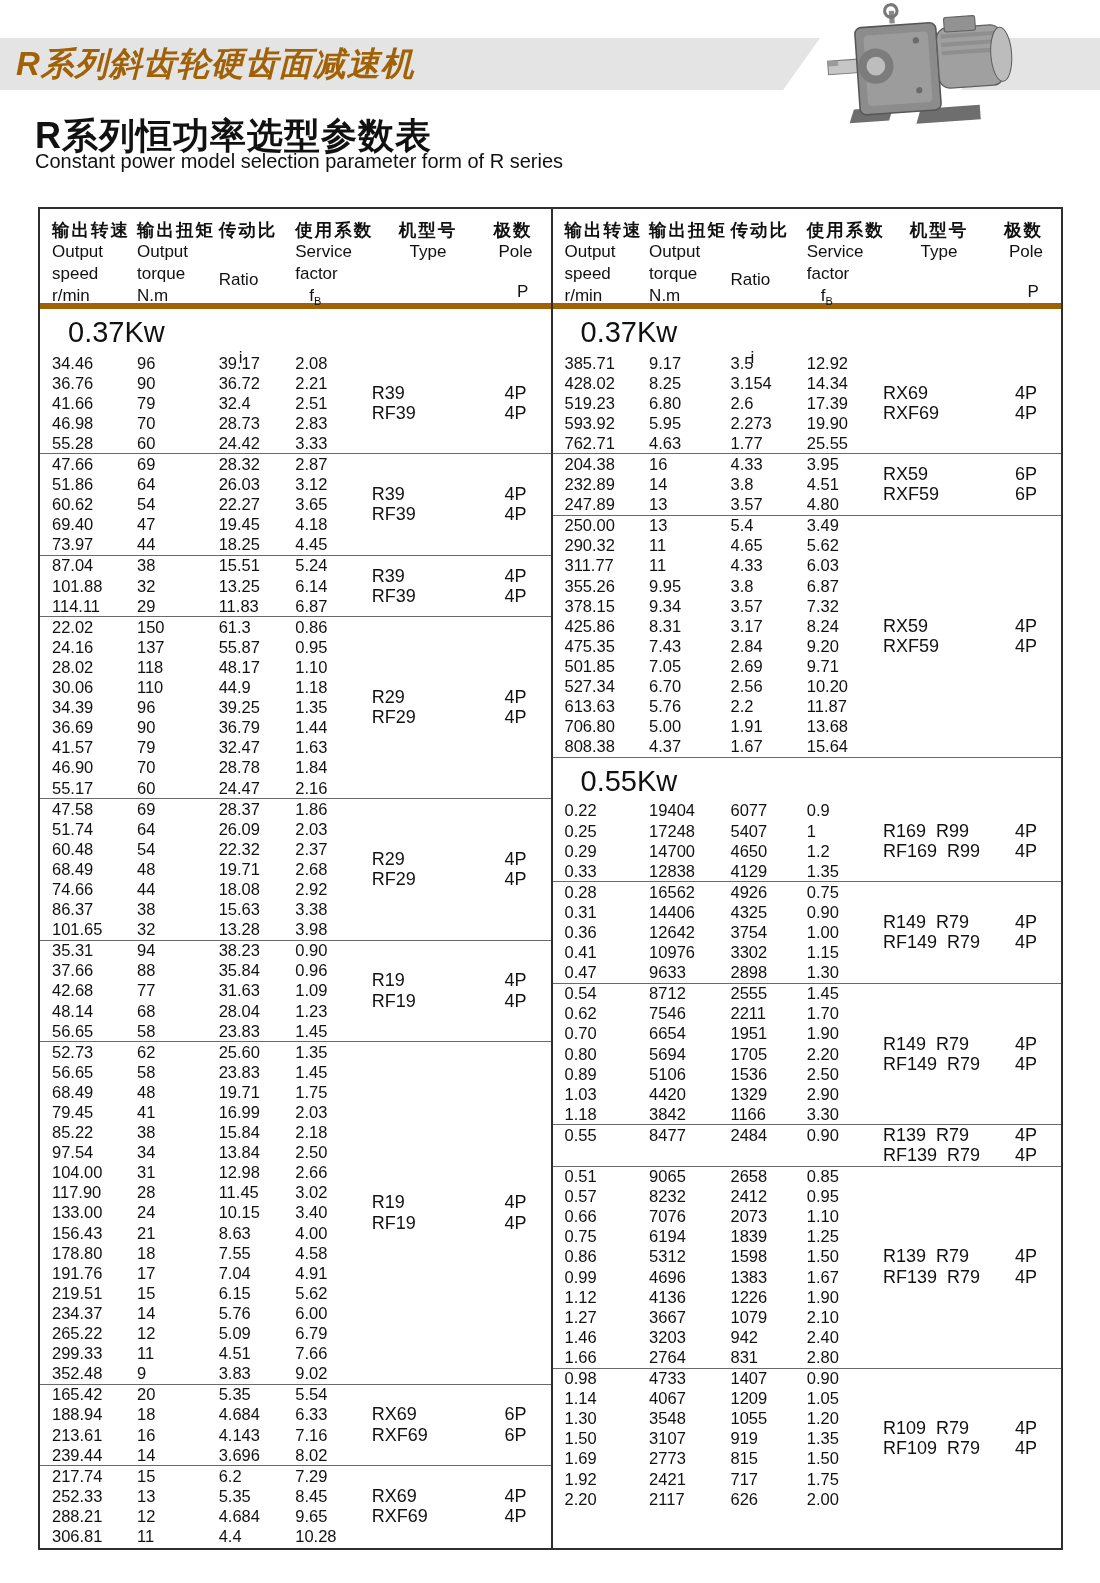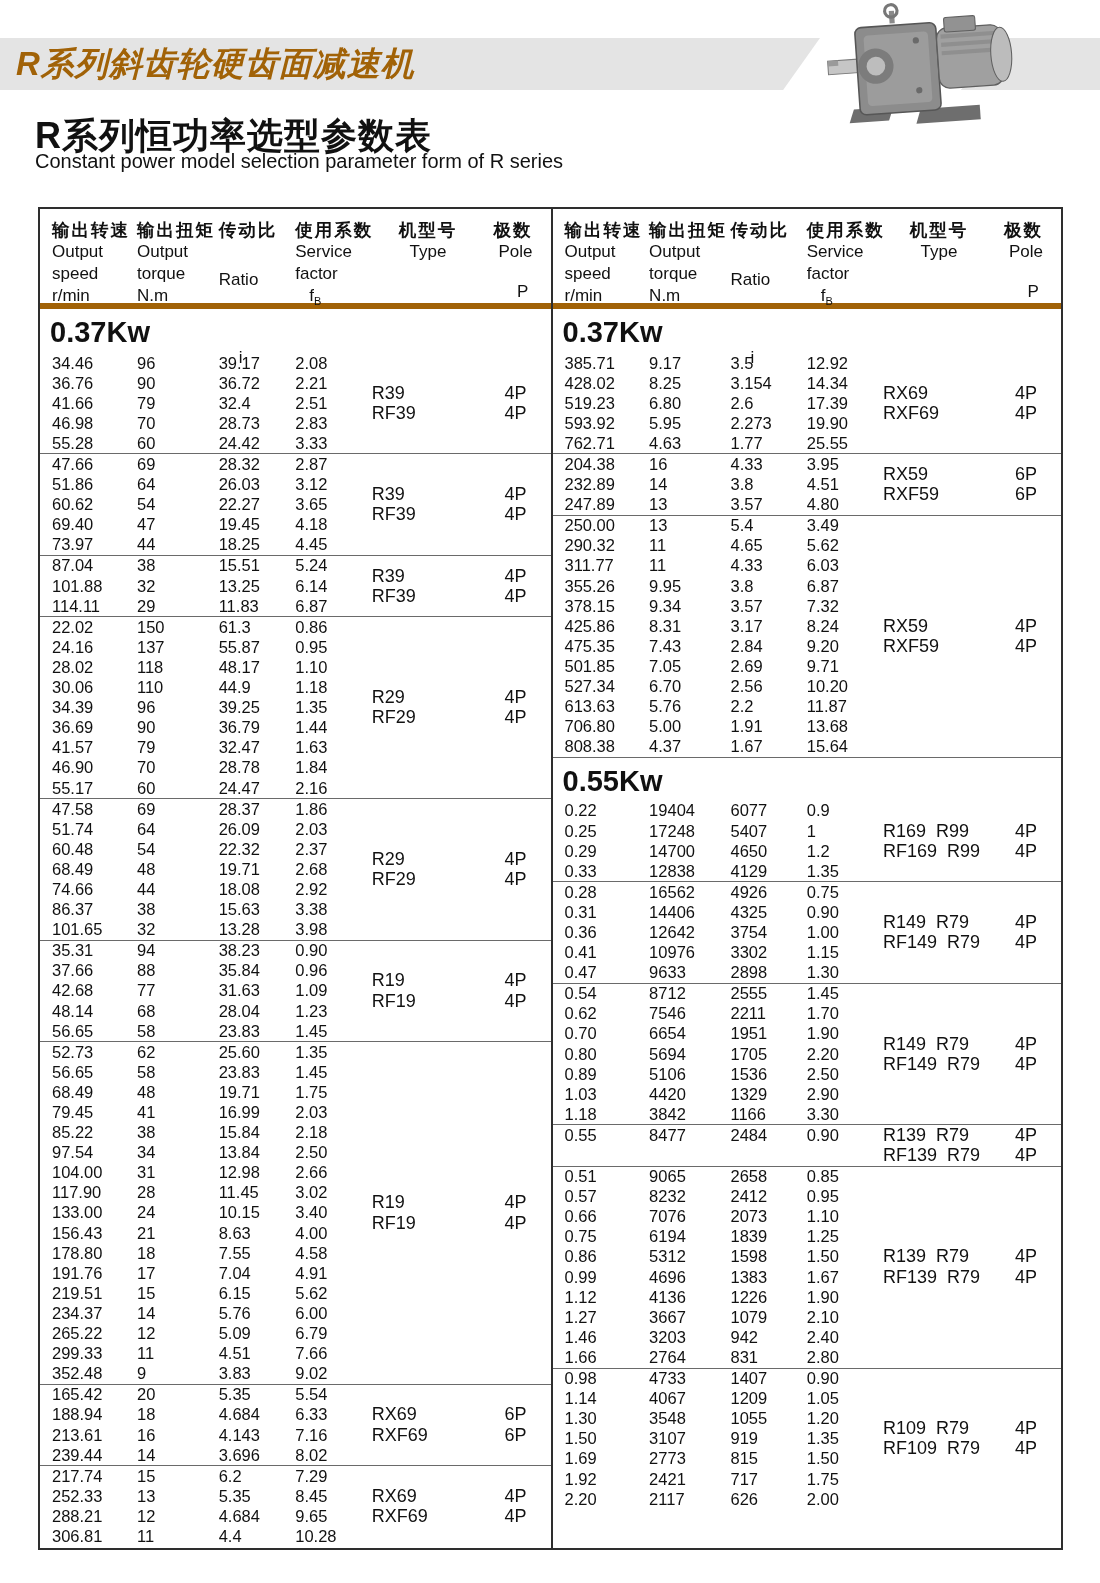--- a/index.html
+++ b/index.html
@@ -34,21 +34,21 @@
   .hcol.w0 .hline { padding-left:12px; }
   .hcol.w4 .hline { text-align:center; }
   .hcol.w5 .hline { text-align:right; padding-right:18px; }
   .hcol.w2 .hunit { padding-left:20px; }
   .hcol.w3 .hunit { padding-left:14px; }
   .hcol.w5 .hunit { padding-right:22px; }
   sub.us { font-size:11px; }
 
   
   .tbody { flex:1; display:flex; flex-direction:column; }
-  .pwr { height:44px; line-height:47px; font-size:29px; font-weight:bold; padding-left:10px; }
+  .pwr { height:44px; line-height:47px; font-size:29px; font-weight:normal; padding-left:28px; }
   .group { display:flex; }
   .group + .group, .group + .pwr { border-top:1px solid #6a6a6a; }
   .gdata { width:65%; }
   .drow { display:flex; height:20.1px; align-items:center; font-size:16.5px; }
   .dc { white-space:nowrap; }
   .dc0 { width:29.23%; padding-left:12px; }
   .dc1 { width:24.62%; }
   .dc2 { width:23.08%; }
   .dc3 { width:23.08%; }
   .gtype { width:35%; display:flex; flex-direction:column; justify-content:center; }

